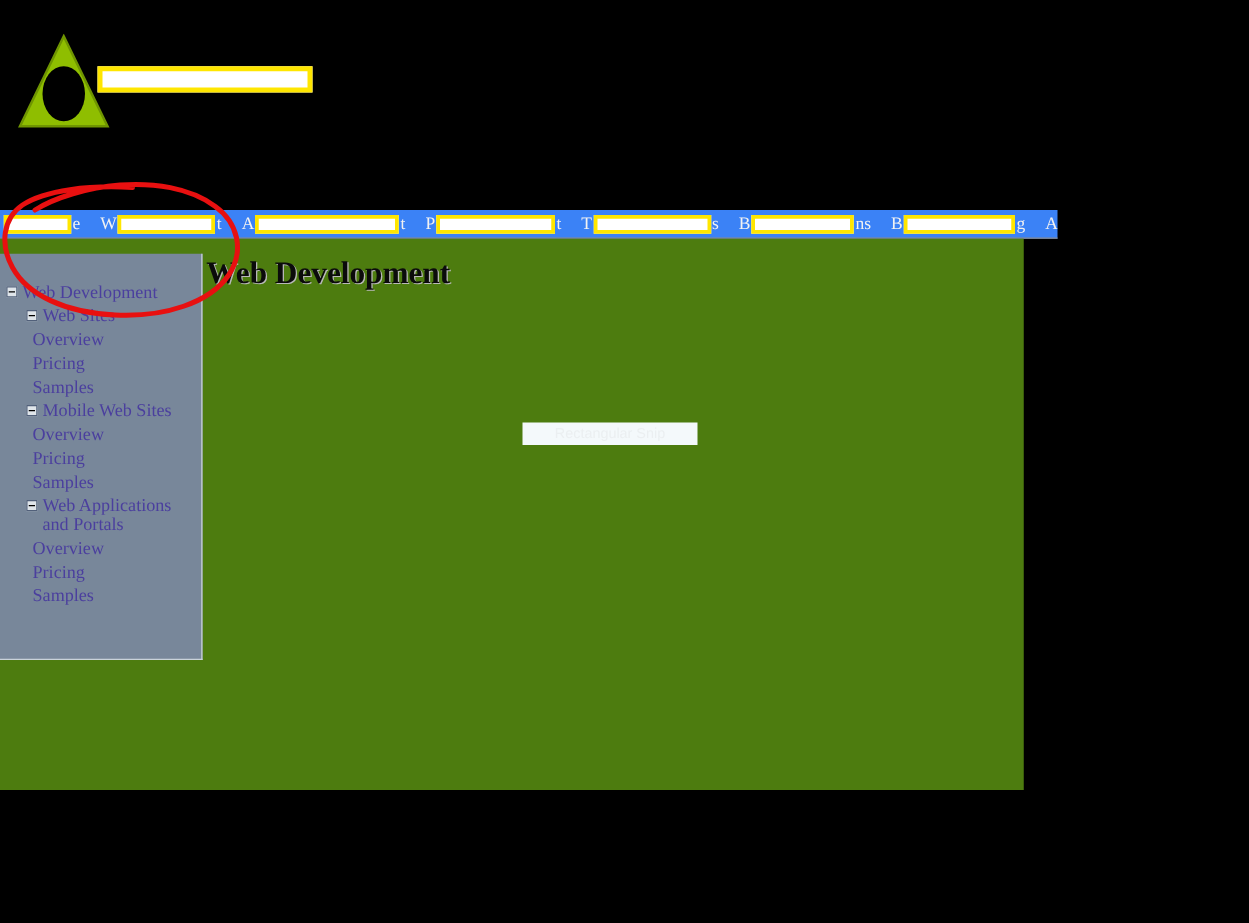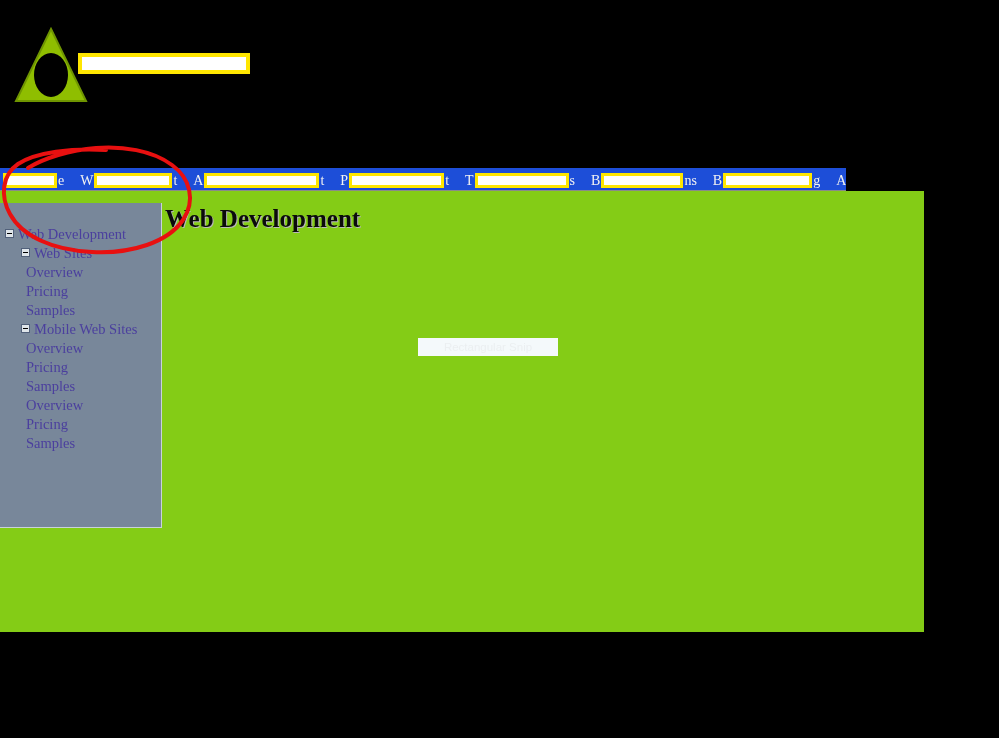--- a/index.html
+++ b/index.html
@@ -58,21 +58,21 @@
     white-space: nowrap;
     overflow: hidden;
   }
 
   
   #nav-bar {
     position: absolute;
     left: 0; top: 168px;
     width: 846px;
     height: 23px;
-    background: #1d4ed8;
+    background: #3b82f6;
     border-bottom: 1px solid #8a8a8a;
     box-sizing: border-box;
     white-space: nowrap;
     overflow: hidden;
   }
   .nav-item {
     display: inline-block;
     height: 23px;
     line-height: 23px;
     vertical-align: top;
@@ -98,23 +98,23 @@
   }
   .nav-sep {
     display: inline-block;
     width: 12px;
   }
 
   
   #page-body {
     position: absolute;
     left: 0; top: 191px;
-    width: 924px;
+    width: 819px;
     height: 441px;
-    background: #84cc16;
+    background: #4d7c0f;
   }
 
   
   #sidebar {
     position: absolute;
     left: 0; top: 12px;
     width: 162px;
     height: 325px;
     background: #78879a;
     border-right: 1px solid #c9d2da;
@@ -240,20 +240,21 @@
   <div id="sidebar">
       <div class="tree-item tree-level-0"><span class="expander"></span><span class="tree-label">Web Development</span></div>
       <div class="tree-item tree-level-1"><span class="expander"></span><span class="tree-label">Web Sites</span></div>
       <div class="tree-item tree-level-2"><span class="tree-label">Overview</span></div>
       <div class="tree-item tree-level-2"><span class="tree-label">Pricing</span></div>
       <div class="tree-item tree-level-2"><span class="tree-label">Samples</span></div>
       <div class="tree-item tree-level-1"><span class="expander"></span><span class="tree-label">Mobile Web Sites</span></div>
       <div class="tree-item tree-level-2"><span class="tree-label">Overview</span></div>
       <div class="tree-item tree-level-2"><span class="tree-label">Pricing</span></div>
       <div class="tree-item tree-level-2"><span class="tree-label">Samples</span></div>
+      <div class="tree-item tree-level-1 wrapped"><span class="expander"></span><span class="tree-label">Web Applications and Portals</span></div>
       <div class="tree-item tree-level-2"><span class="tree-label">Overview</span></div>
       <div class="tree-item tree-level-2"><span class="tree-label">Pricing</span></div>
       <div class="tree-item tree-level-2"><span class="tree-label">Samples</span></div>
     </div>
 
   <div id="content-area">
     <div id="page-title">Web Development</div>
   </div>
 
   <div id="snip-ghost">Rectangular Snip</div>

